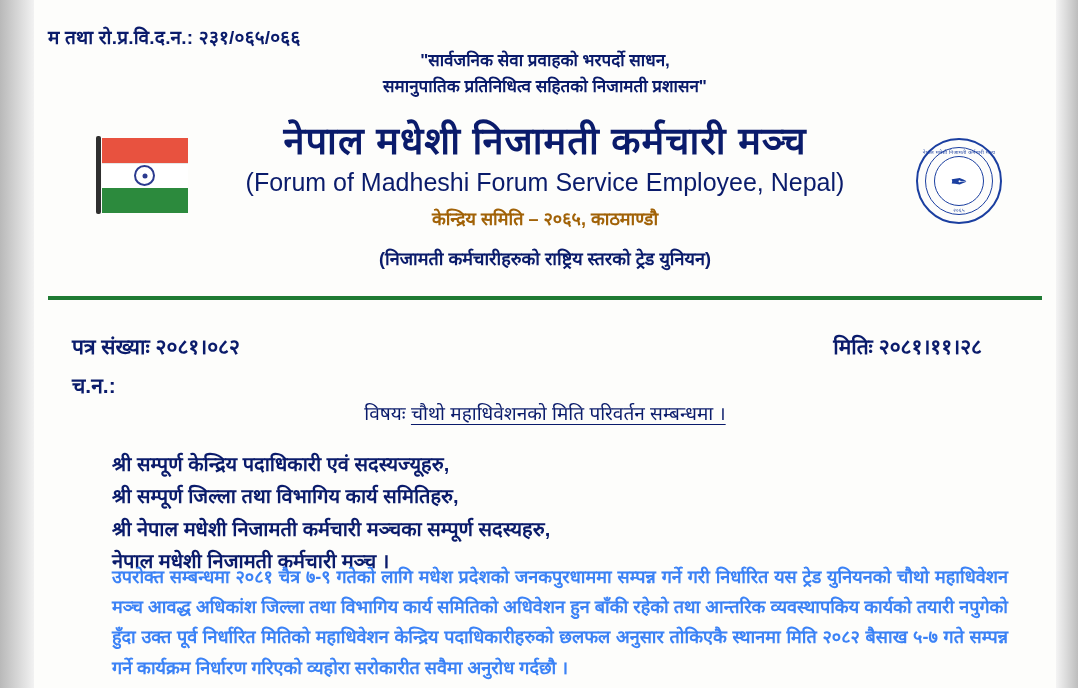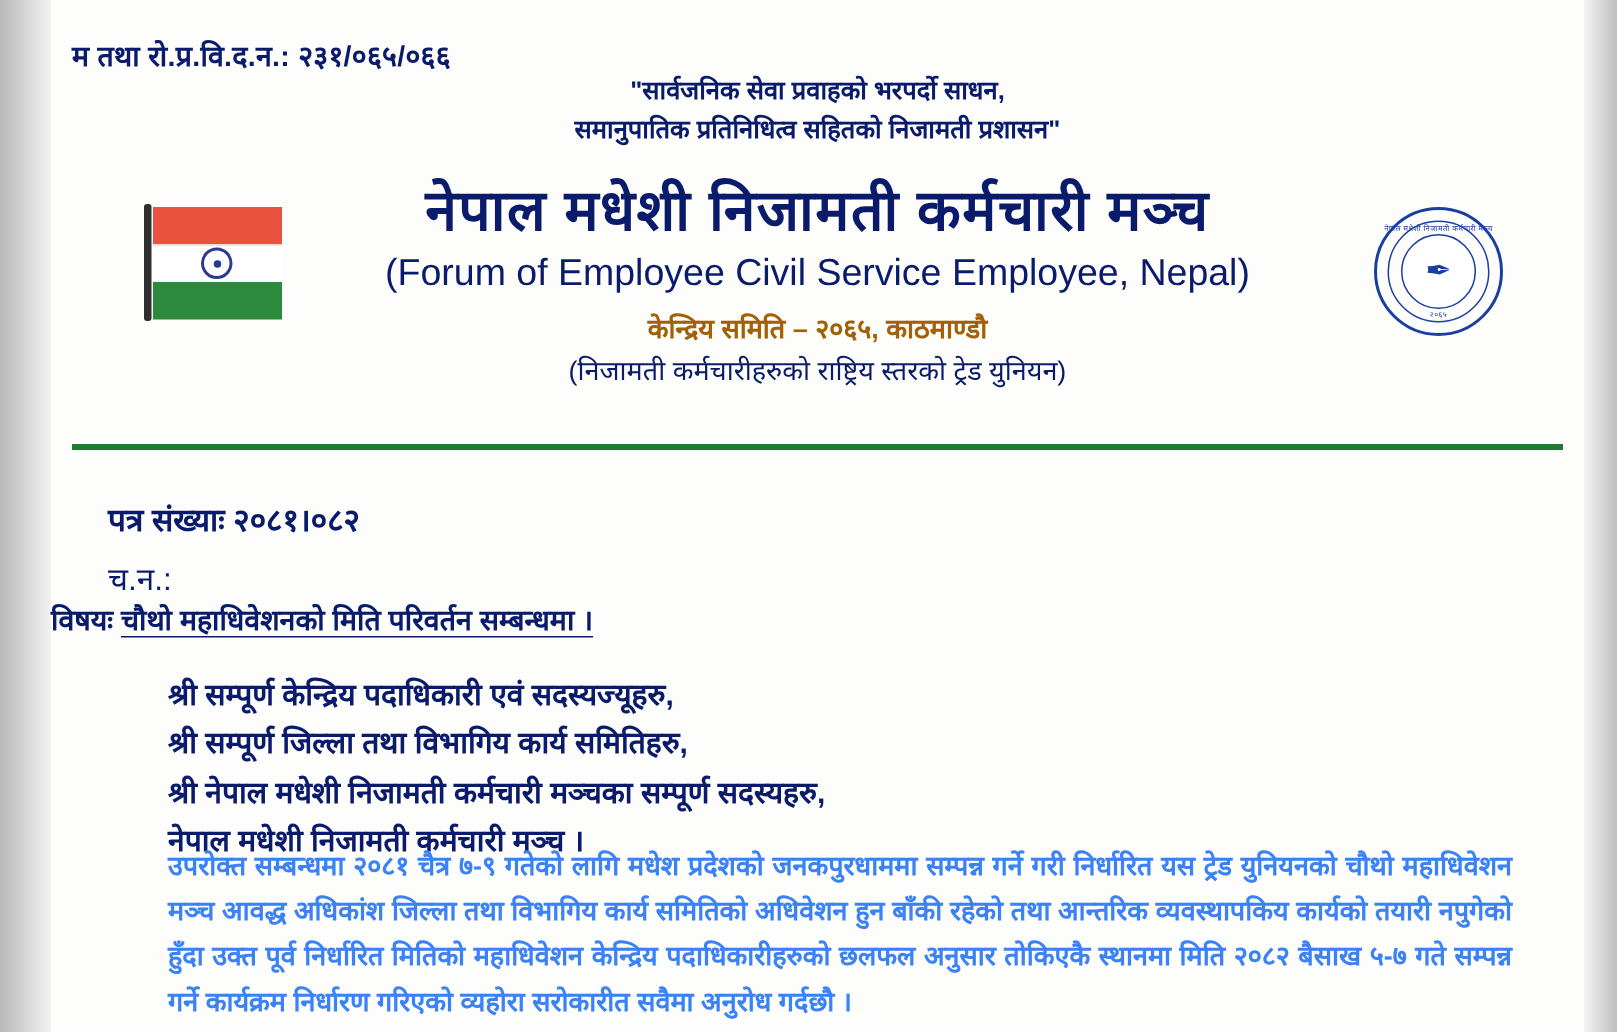--- a/index.html
+++ b/index.html
@@ -135,23 +135,23 @@
   }
   .org-sub1 {
     font-size: 18px;
     font-weight: bold;
     color: #a16207;
     margin-top: 9px;
     white-space: nowrap;
   }
   .org-sub2 {
     font-size: 18px;
-    font-weight: normal;
-    color: #0a1b6b;
-    margin-top: 4px;
+    font-weight: bold;
+    color: #0a1b6b;
+    margin-top: 16px;
     white-space: nowrap;
   }
 
   .seal {
     position: absolute;
     right: 54px;
     top: 18px;
     width: 86px;
     height: 86px;
     border-radius: 50%;
@@ -206,40 +206,41 @@
     font-size: 21px;
     font-weight: bold;
     color: #0a1b6b;
     white-space: nowrap;
   }
   .ref-left2 {
     position: absolute;
     left: 38px;
     top: 371px;
     font-size: 21px;
-    font-weight: normal;
+    font-weight: bold;
     color: #0a1b6b;
     white-space: nowrap;
   }
   .ref-right {
     position: absolute;
     right: 74px;
     top: 332px;
     font-size: 21px;
     font-weight: bold;
     color: #0a1b6b;
     white-space: nowrap;
   }
 
   .subject {
     position: absolute;
     left: 0; right: 0;
     top: 400px;
+    text-align: center;
     font-size: 19px;
-    font-weight: bold;
+    font-weight: normal;
     color: #0a1b6b;
   }
   .subject .sub-underline {
     text-decoration: underline;
     text-underline-offset: 4px;
   }
 
   .addressees {
     position: absolute;
     left: 78px;
@@ -285,21 +286,21 @@
       <div class="flag">
         <div class="pole"></div>
         <div class="band saffron"></div>
         <div class="band white"></div>
         <div class="band green"></div>
         <div class="chakra"></div>
       </div>
 
       <div class="titles">
         <div class="org-title-np">नेपाल मधेशी निजामती कर्मचारी मञ्च</div>
-        <div class="org-title-en">(Forum of Employee Civil Service Employee, Nepal)</div>
+        <div class="org-title-en">(Forum of Madheshi Forum Service Employee, Nepal)</div>
         <div class="org-sub1">केन्द्रिय समिति – २०६५, काठमाण्डौ</div>
         <div class="org-sub2">(निजामती कर्मचारीहरुको राष्ट्रिय स्तरको ट्रेड युनियन)</div>
       </div>
 
       <div class="seal">
         <div class="ring2"></div>
         <div class="ring3"></div>
         <div class="top-text">नेपाल मधेशी निजामती कर्मचारी मञ्च</div>
         <div class="glyph">✒</div>
         <div class="bottom-text">२०६५</div>
@@ -311,20 +312,24 @@
     <div class="ref-left">
       <span>पत्र संख्याः</span>
       <span>२०८१।०८२</span>
     </div>
 
     <div class="ref-left2">
       <span>च.न.:</span>
       <span></span>
     </div>
 
+    <div class="ref-right">
+      <span>मितिः</span>
+      <span>२०८१।११।२८</span>
+    </div>
 
     <div class="subject">
       <span>विषयः</span>
       <span class="sub-underline">चौथो महाधिवेशनको मिति परिवर्तन सम्बन्धमा ।</span>
     </div>
 
     <div class="addressees">
       <div>श्री सम्पूर्ण केन्द्रिय पदाधिकारी एवं सदस्यज्यूहरु,</div>
       <div>श्री सम्पूर्ण जिल्ला तथा विभागिय कार्य समितिहरु,</div>
       <div>श्री नेपाल मधेशी निजामती कर्मचारी मञ्चका सम्पूर्ण सदस्यहरु,</div>

